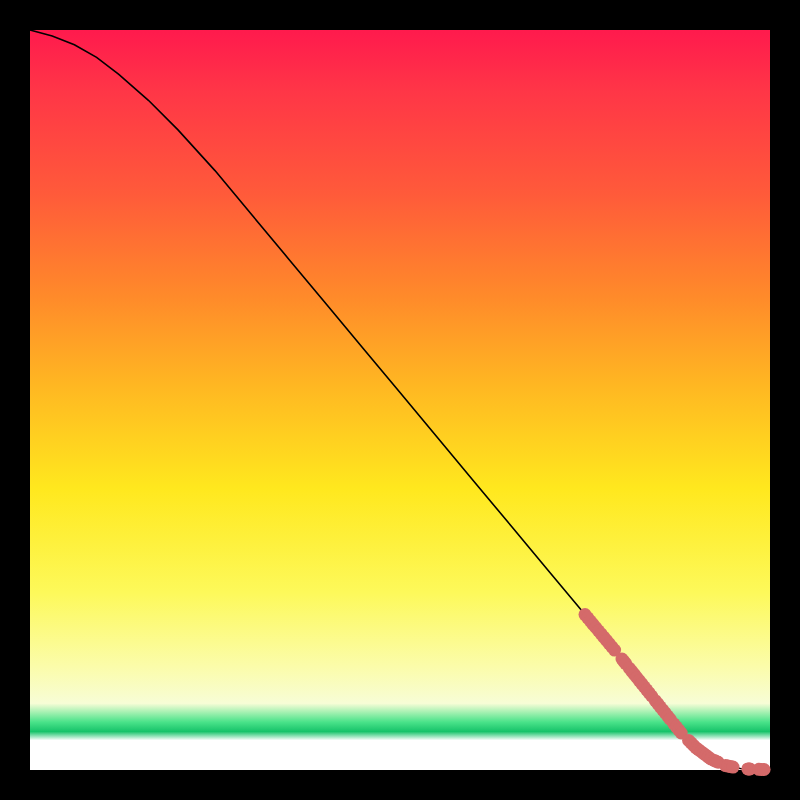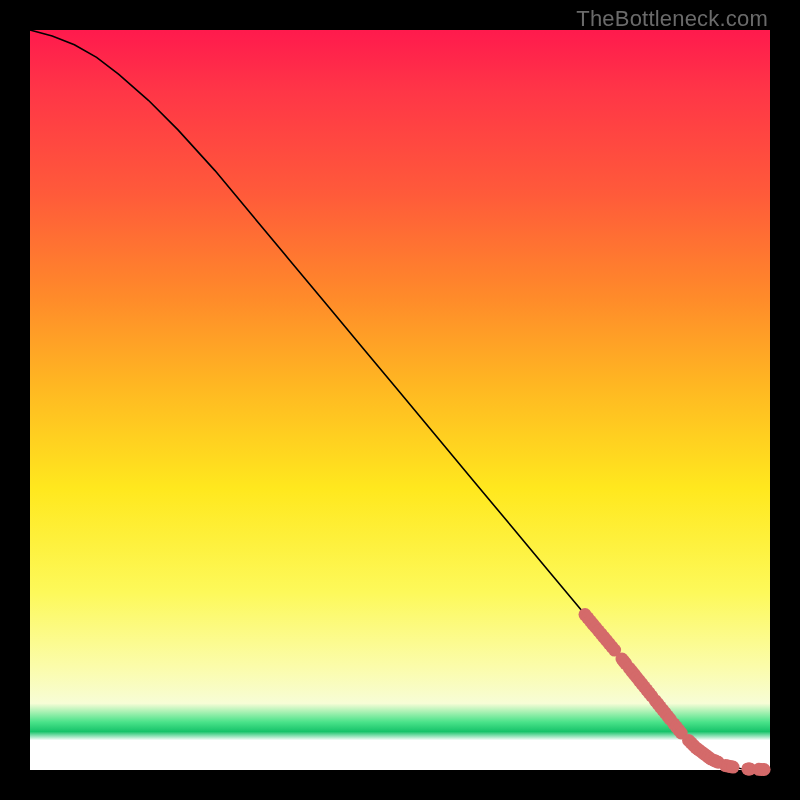--- a/index.html
+++ b/index.html
@@ -65,21 +65,20 @@
   }
   .marker {
     fill: #d46a6a;
     stroke: none;
   }
 </style>
 </head>
 <body>
 
 <div class="chart-wrap">
-  <div class="watermark">TheBottleneck.com</div>
   <div class="plot-area">
     <svg class="curve" viewBox="0 0 740 740">
       <path id="main-line" class="line" d="M0.00 0.00 L22.20 5.92 L44.40 14.80 L66.60 27.38 L88.80 44.40 L118.40 70.30 L148.00 99.90 L185.00 140.60 L222.00 185.00 L259.00 229.40 L296.00 273.80 L333.00 318.20 L370.00 362.60 L407.00 407.00 L444.00 451.40 L481.00 495.80 L518.00 540.20 L555.00 584.60 L592.00 629.00 L606.80 647.50 L621.60 666.00 L636.40 684.50 L651.20 703.00 L666.00 717.80 L680.80 728.90 L695.60 735.56 L710.40 738.52 L725.20 739.26 L740.00 739.63"></path>
       <g id="markers">
           <circle cx="555.00" cy="584.60" r="6.5" class="marker"></circle>
           <circle cx="557.69" cy="587.83" r="6.5" class="marker"></circle>
           <circle cx="560.38" cy="591.06" r="6.5" class="marker"></circle>
           <circle cx="563.07" cy="594.29" r="6.5" class="marker"></circle>
           <circle cx="565.76" cy="597.52" r="6.5" class="marker"></circle>
           <circle cx="568.45" cy="600.75" r="6.5" class="marker"></circle>

